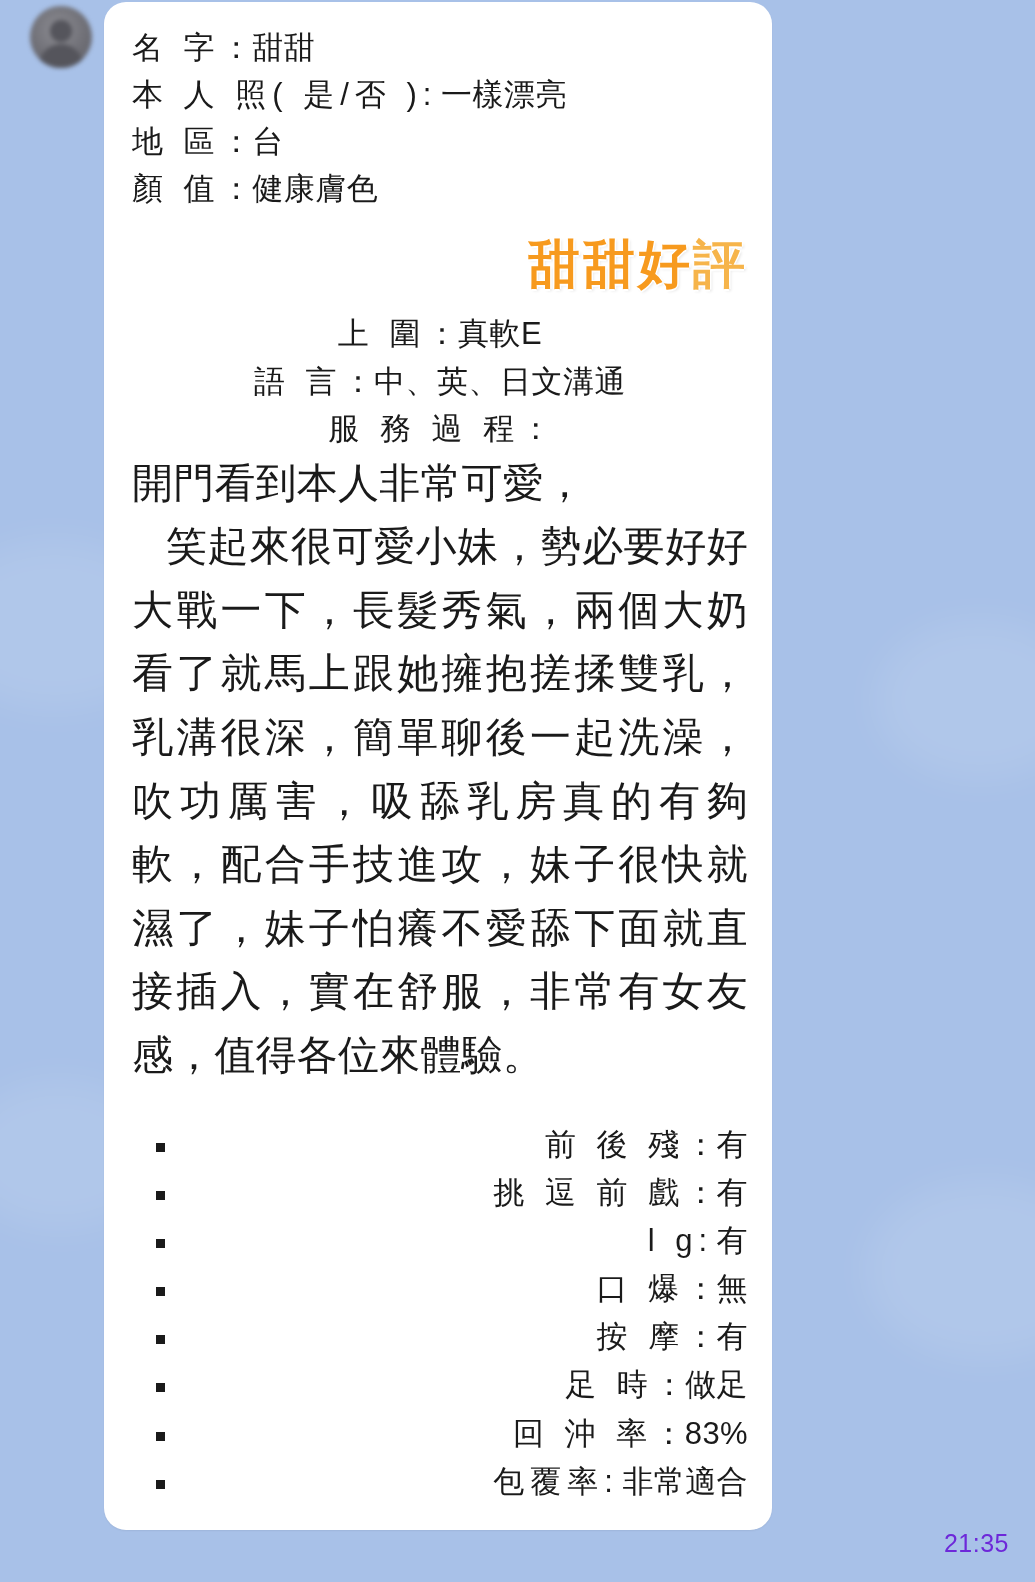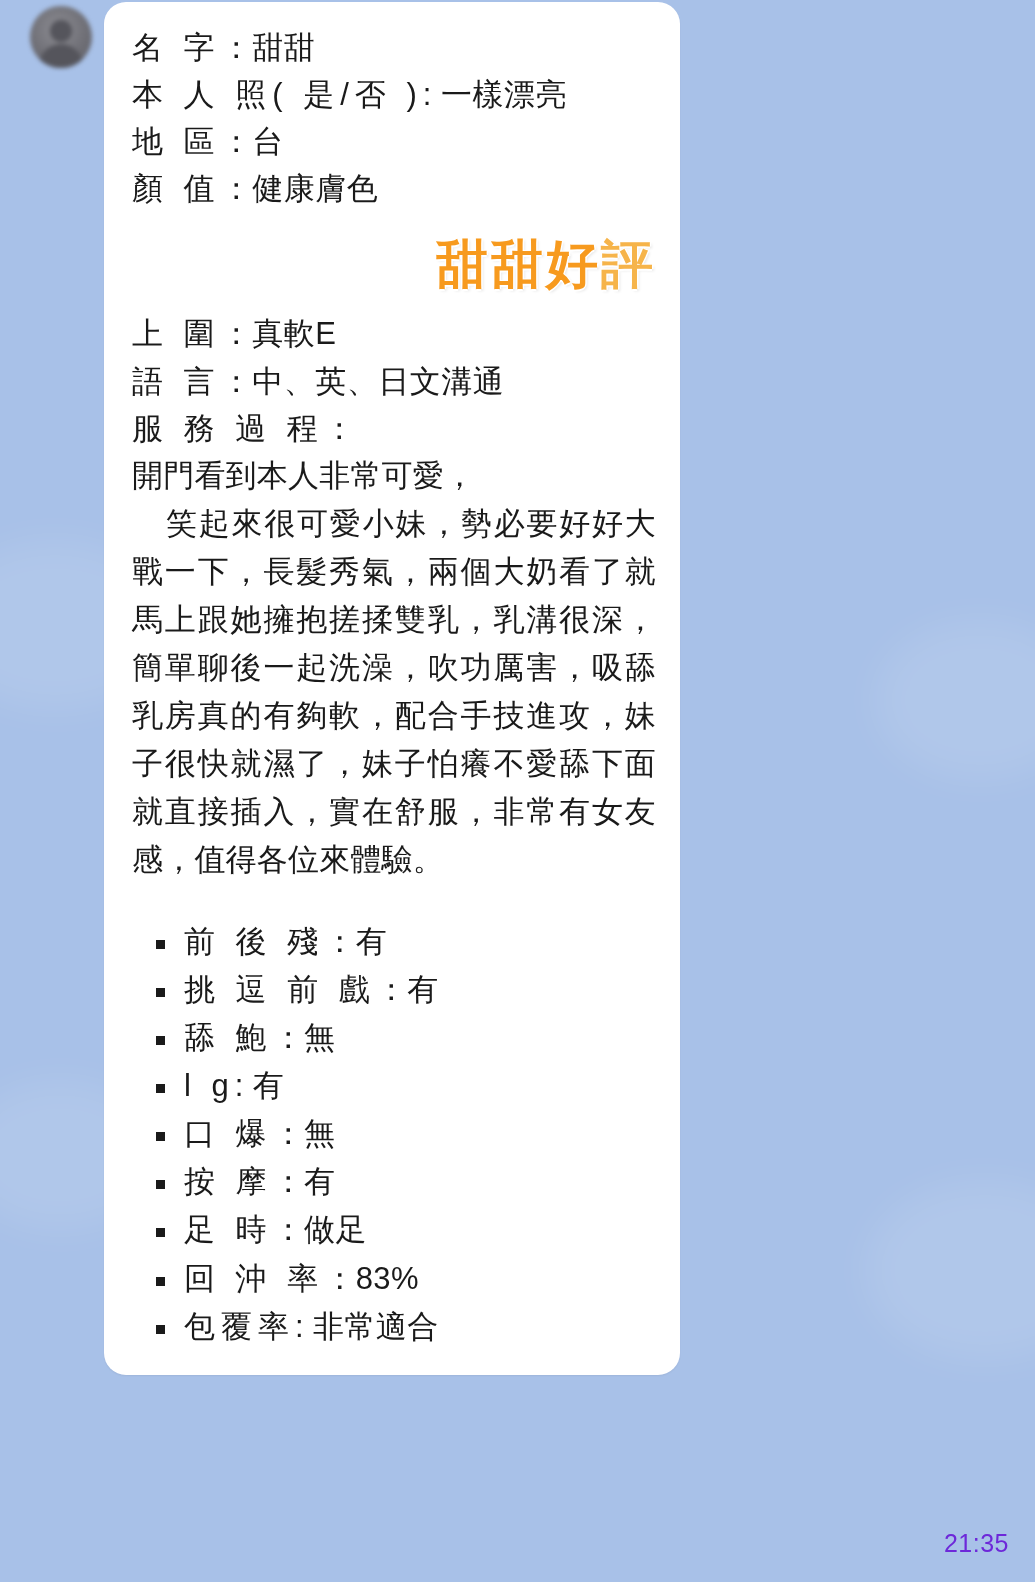--- a/index.html
+++ b/index.html
@@ -62,21 +62,21 @@
     width: 44px;
     height: 30px;
     border-radius: 22px 22px 0 0;
     background: #55555c;
   }
 
   .bubble {
     position: absolute;
     left: 104px;
     top: 2px;
-    width: 576px;
+    width: 668px;
     background: #ffffff;
     border-radius: 22px;
     padding: 22px 24px 24px 28px;
     color: #1a1a1a;
     box-shadow: 0 1px 2px rgba(0,0,0,0.06);
   }
 
   .hdr-line {
     font-size: 31px;
     line-height: 1.52;
@@ -101,44 +101,46 @@
       1.5px 0 0 #fff, -1.5px 0 0 #fff, 0 1.5px 0 #fff, 0 -1.5px 0 #fff,
       2px 2px 3px rgba(0,0,0,0.10);
   }
   .title .soft { color: #f6b44a; }
 
   .info-line {
     font-size: 31px;
     line-height: 1.52;
     letter-spacing: 0.5px;
     white-space: nowrap;
+    text-align: center;
   }
   .info-line .lab { letter-spacing: 6px; }
 
   .para {
-    font-size: 31px;
+    font-size: 41px;
     line-height: 1.55;
     letter-spacing: 0.2px;
     text-align: justify;
     margin: 0;
   }
   .para.indent { text-indent: 34px; }
 
   .list {
     list-style: none;
     margin: 34px 0 0 0;
     padding: 0 0 0 18px;
   }
   .list li {
     font-size: 31px;
     line-height: 1.55;
     letter-spacing: 0.4px;
     position: relative;
     padding-left: 34px;
     white-space: nowrap;
+    text-align: right;
   }
   .list li::before {
     content: "";
     position: absolute;
     left: 6px;
     top: 22px;
     width: 9px;
     height: 9px;
     background: #1a1a1a;
   }
@@ -200,21 +202,20 @@
         <span class="lab">服 務 過 程</span><span>：</span><span></span>
       </div>
     </div>
 
     <p class="para">開門看到本人非常可愛，</p>
     <p class="para indent">笑起來很可愛小妹，勢必要好好大戰一下，長髮秀氣，兩個大奶看了就馬上跟她擁抱搓揉雙乳，乳溝很深，簡單聊後一起洗澡，吹功厲害，吸舔乳房真的有夠軟，配合手技進攻，妹子很快就濕了，妹子怕癢不愛舔下面就直接插入，實在舒服，非常有女友感，值得各位來體驗。</p>
 
     <ul class="list">
       <li><span class="lab">前 後 殘</span><span>：</span><span>有</span></li>
       <li><span class="lab">挑 逗 前 戲</span><span>：</span><span>有</span></li>
-      <li><span class="lab">舔 鮑</span><span>：</span><span>無</span></li>
       <li><span class="lab">l g</span><span>: </span><span>有</span></li>
       <li><span class="lab">口 爆</span><span>：</span><span>無</span></li>
       <li><span class="lab">按 摩</span><span>：</span><span>有</span></li>
       <li><span class="lab">足 時</span><span>：</span><span>做足</span></li>
       <li><span class="lab">回 沖 率</span><span>：</span><span>83%</span></li>
       <li><span class="lab">包覆率</span><span>: </span><span>非常適合</span></li>
     </ul>
 
   </div>
 

